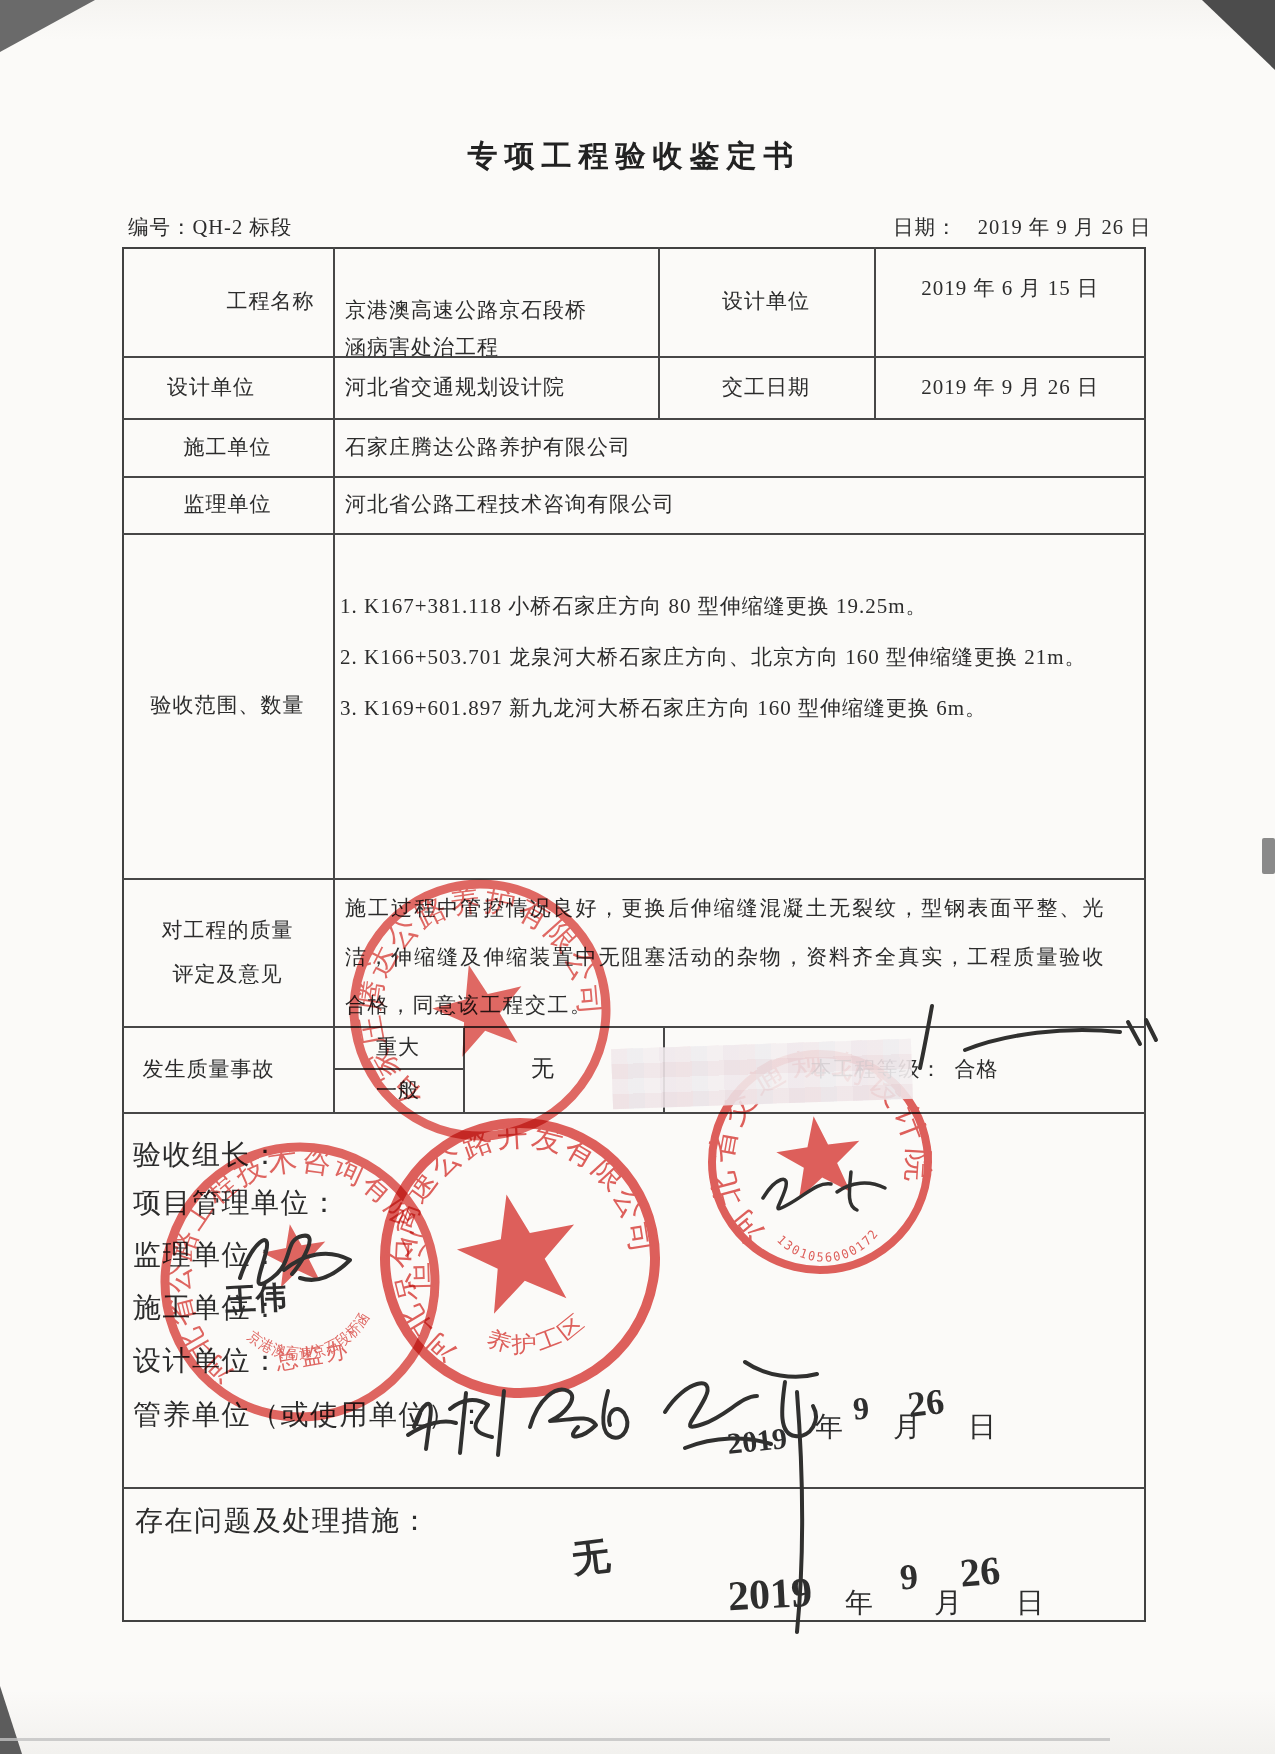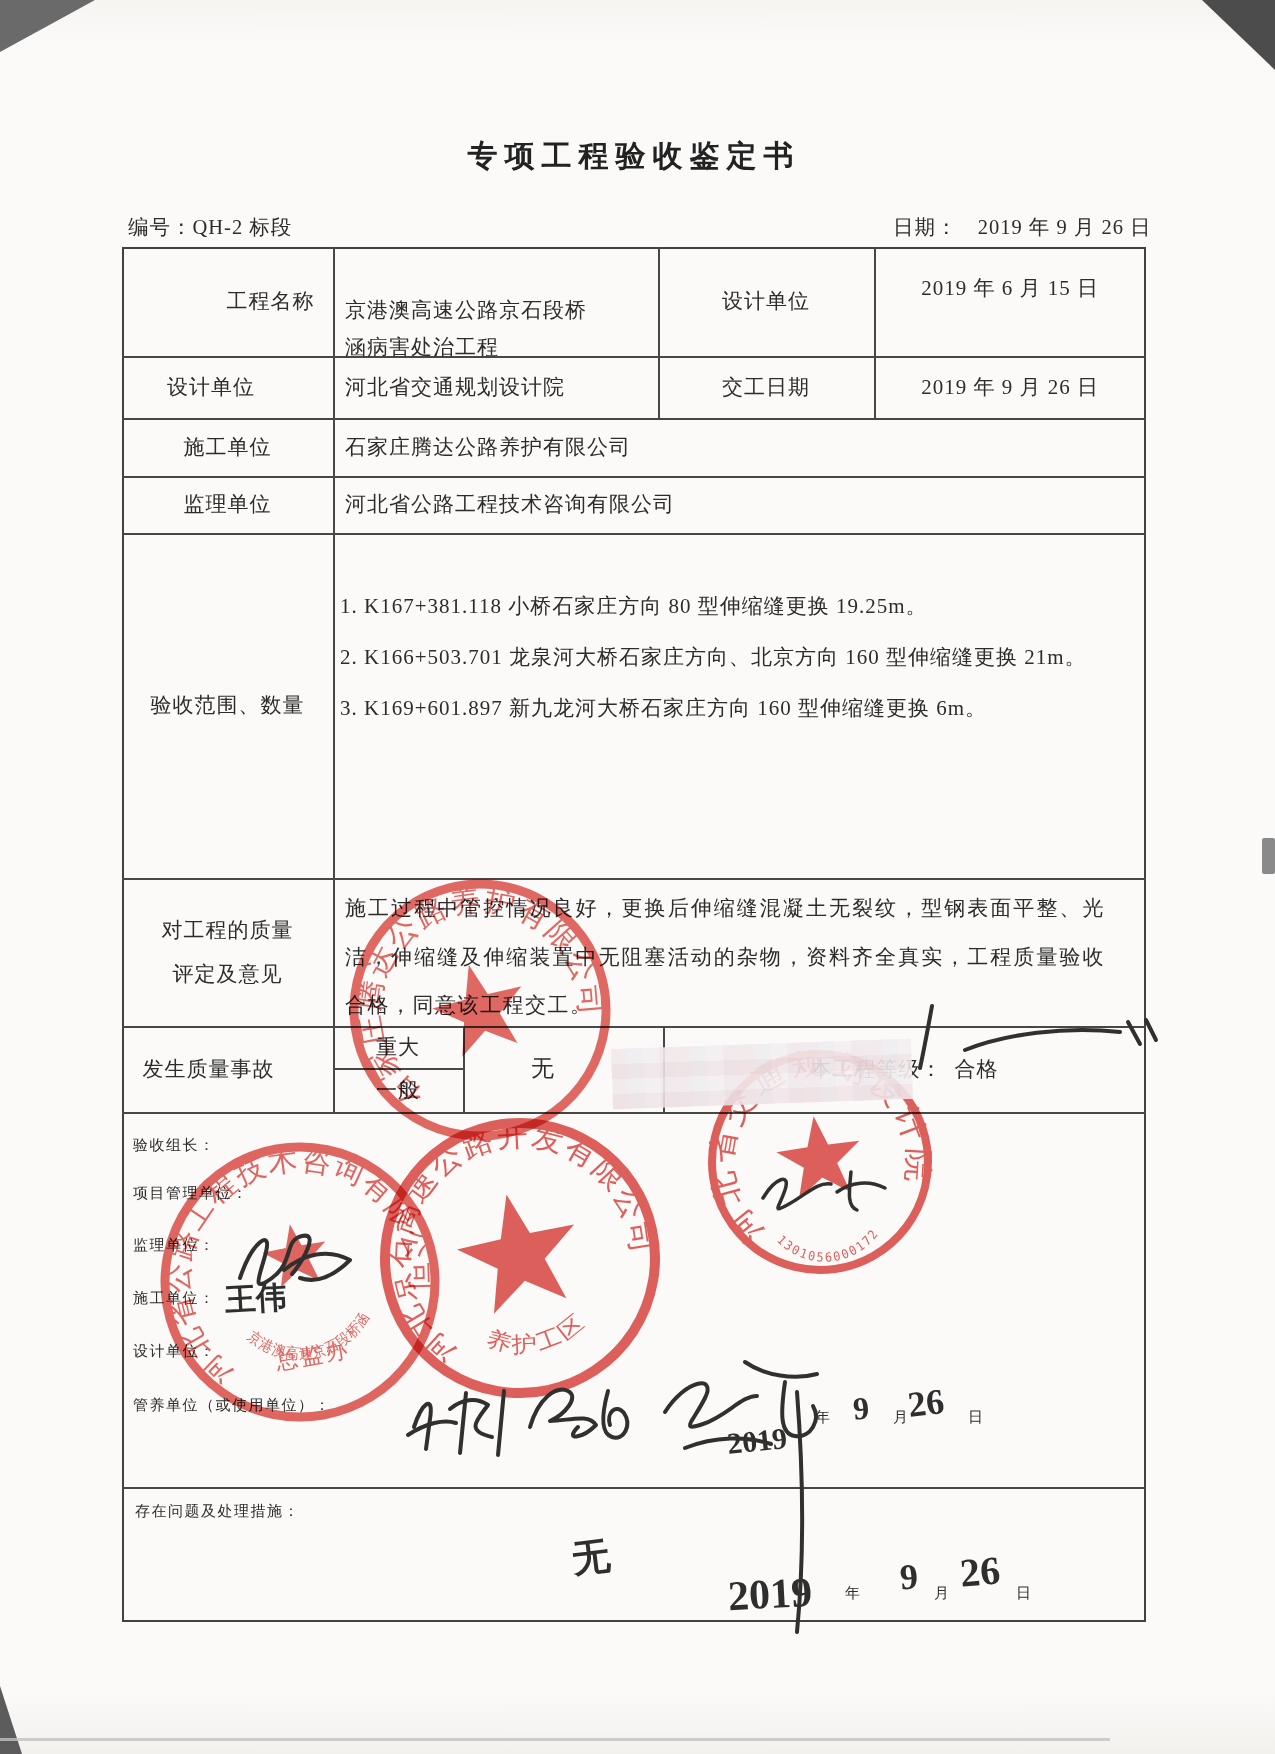--- a/index.html
+++ b/index.html
@@ -6,21 +6,21 @@
   .page{position:relative;width:1275px;height:1754px;margin:0 auto;overflow:hidden;
         background:linear-gradient(180deg,#f5f4f1 0,#fbfaf8 40px,#fbfaf8 1690px,#f2f1ee 100%);
         font-family:"Liberation Serif","DejaVu Serif",serif;color:#2a2a2a;}
   .hline{position:absolute;height:2px;background:#474747;}
   .vline{position:absolute;width:2px;background:#474747;}
   .outer{position:absolute;border:2px solid #414141;box-sizing:border-box;}
   .cell{position:absolute;display:flex;align-items:center;font-size:21px;letter-spacing:1px;color:#2c2c2c;line-height:1.35;}
   .c{justify-content:center;text-align:center;}
   .title{position:absolute;left:122px;top:136px;width:1024px;text-align:center;font-size:30px;font-weight:700;letter-spacing:7px;color:#222;}
   .meta{position:absolute;font-size:20.5px;letter-spacing:1px;color:#2c2c2c;}
-  .sig-label{position:absolute;font-size:15px;letter-spacing:1.5px;color:#2c2c2c;}
+  .sig-label{position:absolute;font-size:28px;letter-spacing:1.5px;color:#2c2c2c;}
   .hand{position:absolute;font-weight:700;color:#2e2e2e;}
   .stamp{position:absolute;mix-blend-mode:multiply;}
   .ink{position:absolute;}
   .ink path{fill:none;stroke:#30302f;stroke-linecap:round;stroke-linejoin:round;}
   .mosaic{position:absolute;left:612px;top:1044px;width:300px;height:60px;transform:rotate(-2deg);opacity:.9;
     background-image:
       repeating-linear-gradient(0deg, rgba(236,223,226,.55) 0 15px, rgba(243,240,241,.55) 15px 30px),
       repeating-linear-gradient(90deg,#f1e3e6 0 16px,#eaeaef 16px 32px,#f6f0f1 32px 48px,#ece1e7 48px 64px);}
   .qtext{position:absolute;left:345px;top:884px;width:760px;font-size:21px;letter-spacing:1.5px;line-height:48.5px;text-align:justify;color:#2c2c2c;}
   .scope-item{position:absolute;left:340px;width:800px;font-size:21px;letter-spacing:1px;color:#2c2c2c;}

